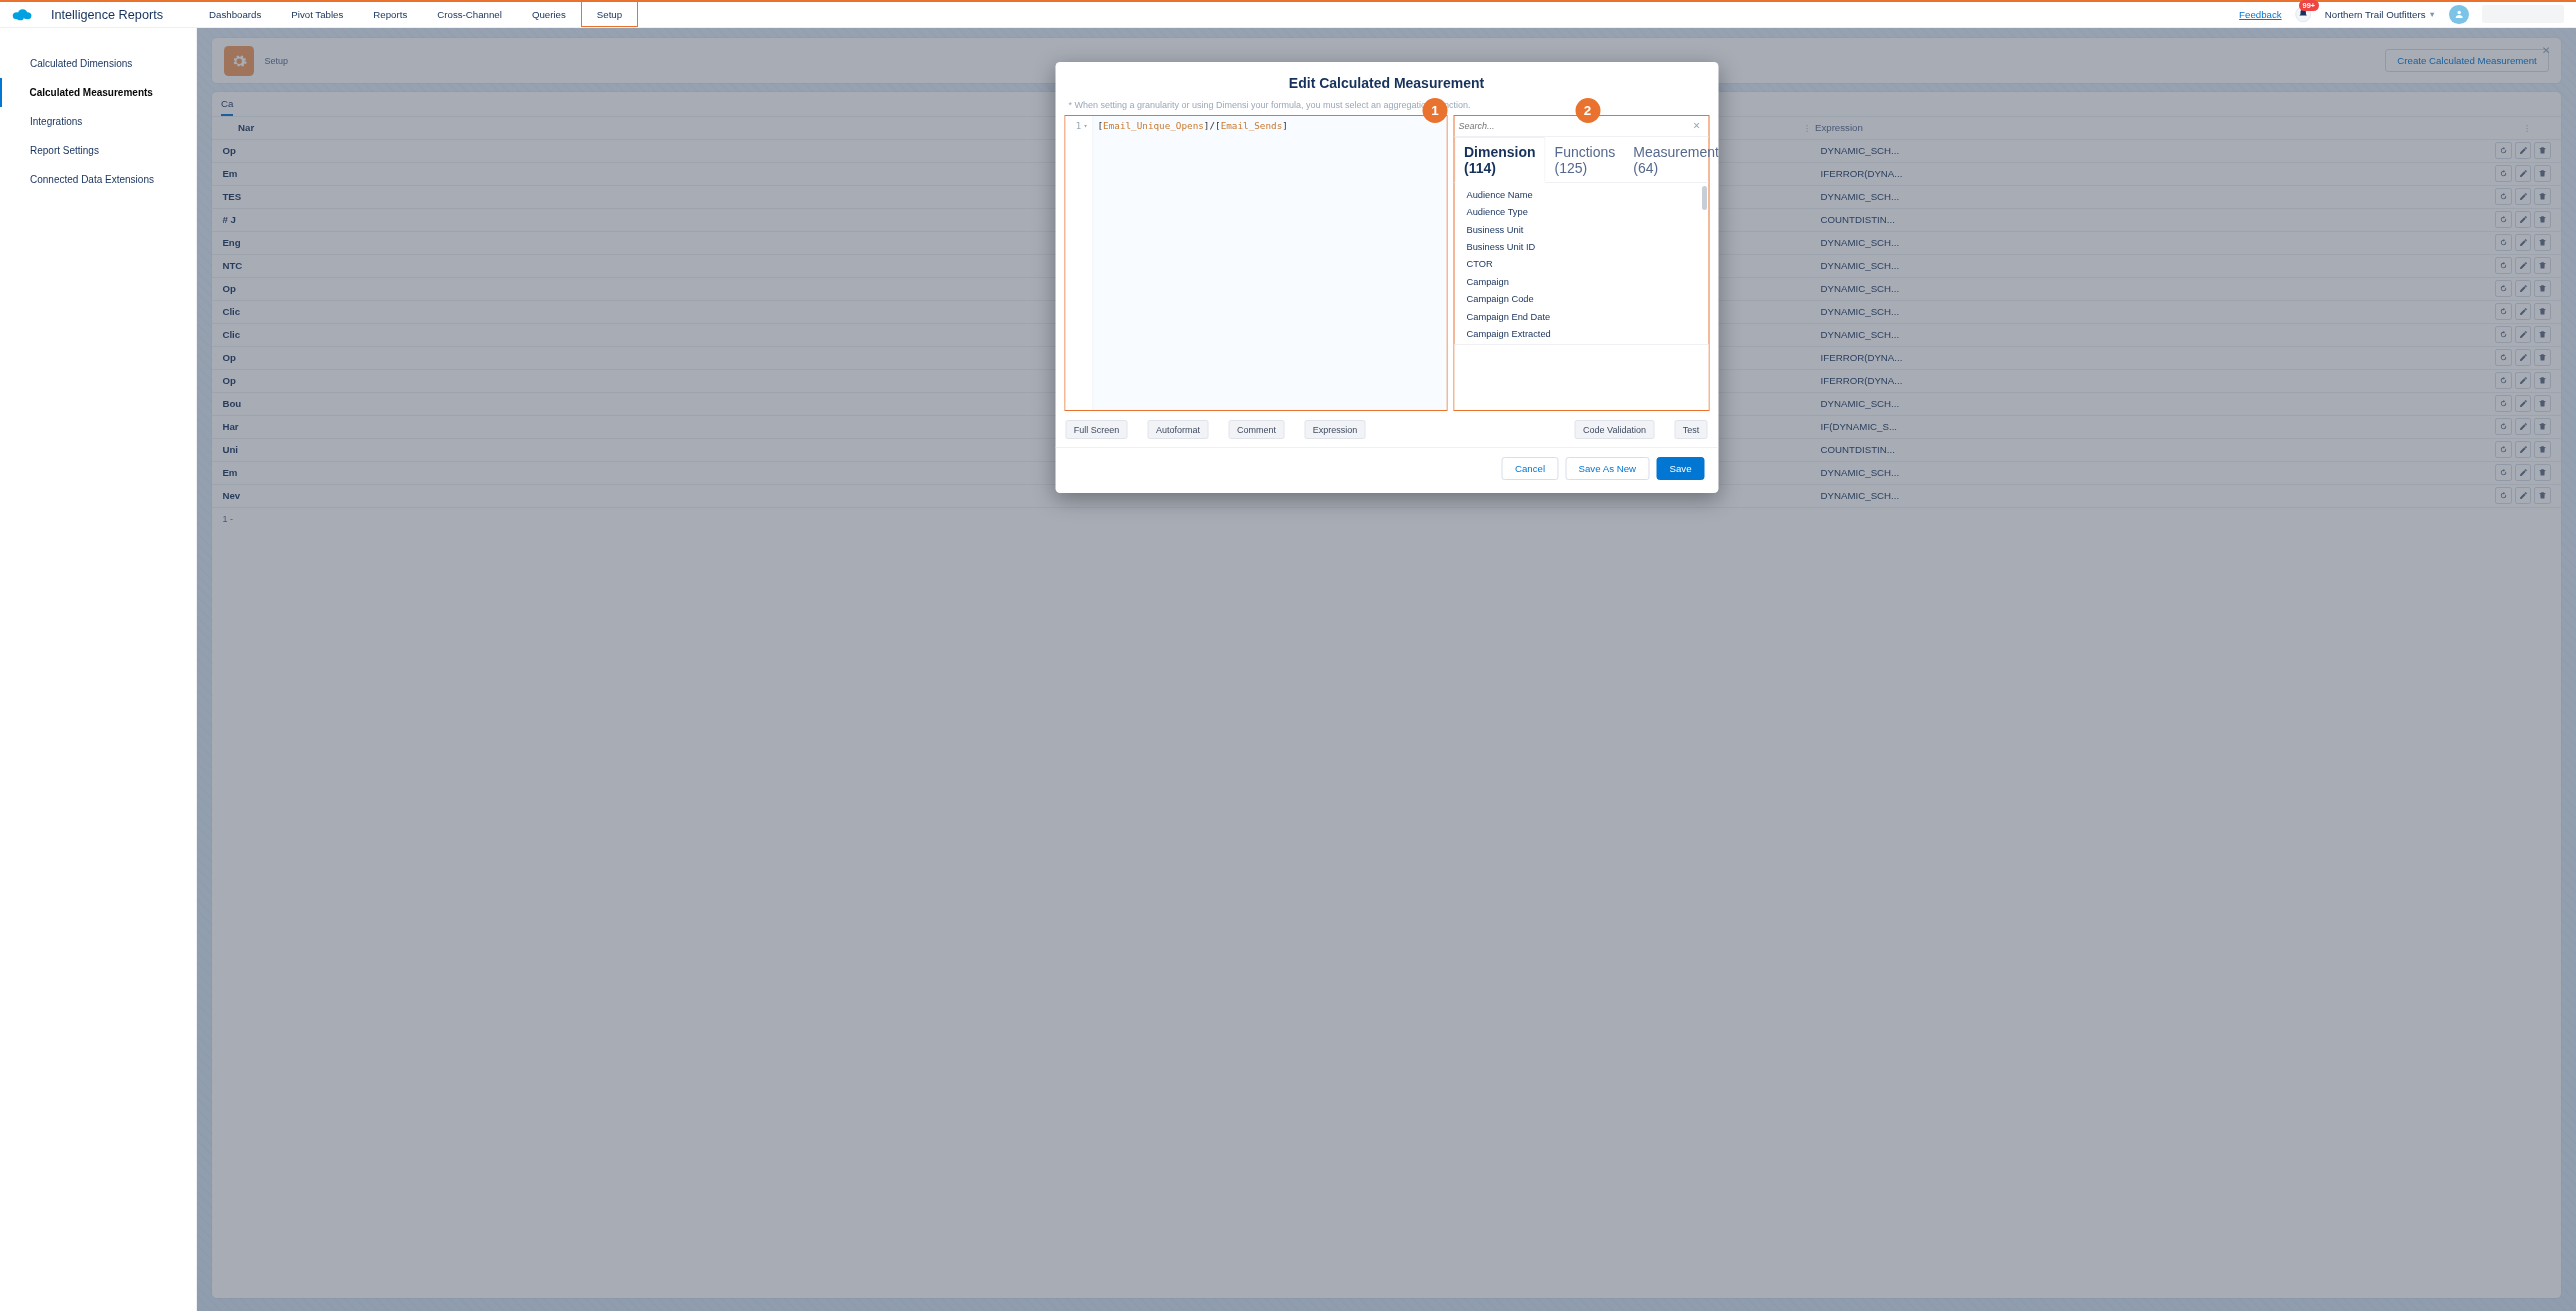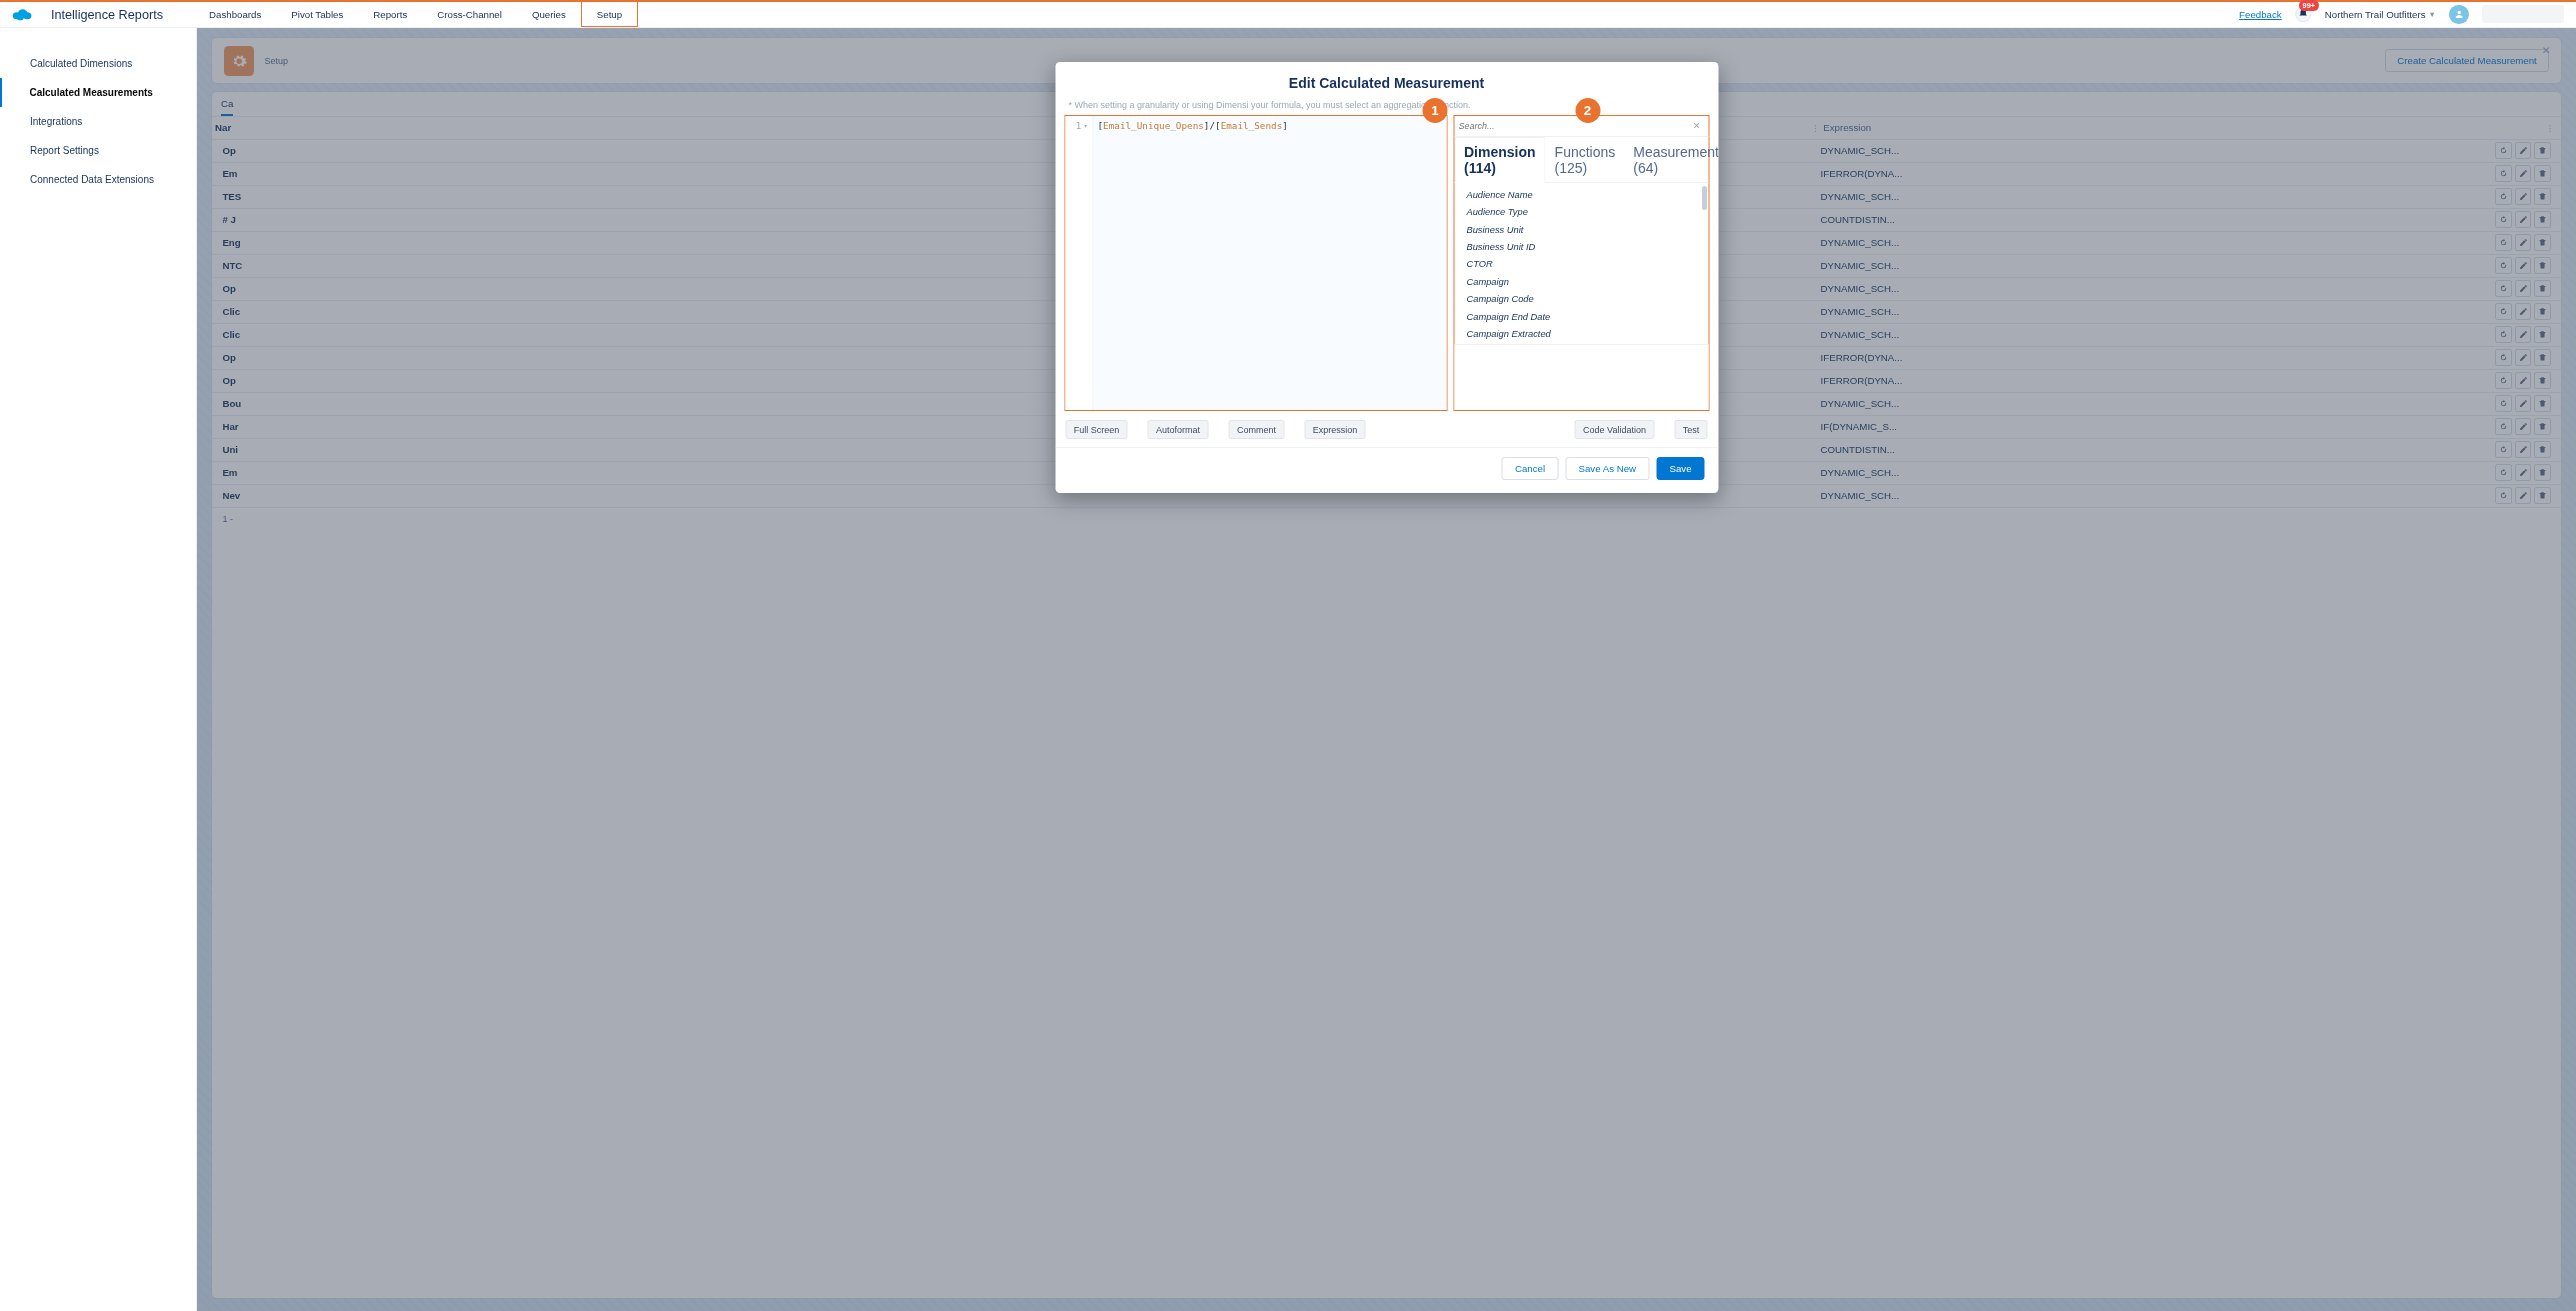--- a/index.html
+++ b/index.html
@@ -161,21 +161,21 @@
   }
   .bg-table-header, .bg-table-row {
     display: flex;
     align-items: center;
     border-bottom: 0.7px solid #eef0f3;
     font-size: 9.7px;
   }
   .bg-table-header {
     color: #54698d;
     height: 24px;
-    padding: 0 3px;
+    padding: 0 26px;
     border-top: 0.7px solid #eef0f3;
   }
   .bg-table-row { height: 23px; padding: 0 10.4px; }
   .col-name { width: 68%; font-weight: 600; color: #16325c; overflow: hidden; white-space: nowrap; text-overflow: ellipsis; }
   .col-expr { flex: 1; overflow: hidden; white-space: nowrap; text-overflow: ellipsis; padding-right: 6px; }
   .row-icons { display: flex; align-items: center; gap: 3px; }
   .row-icon-btn {
     width: 16.4px; height: 16.4px; border: 0.7px solid #d8dde6;
     border-radius: 2.2px; background: #fff;
     display: flex; align-items: center; justify-content: center;
@@ -287,21 +287,20 @@
     color: #16325c;
     font-weight: 600;
     border-radius: 2.2px 2.2px 0 0;
   }
 
   .picker-list {
     flex: 1;
     overflow-y: auto;
     padding: 3px 0;
     position: relative;
-    font-style: italic;
   }
   .picker-item {
     padding: 3.7px 12px;
     font-size: 9.3px;
     color: #16325c;
     cursor: pointer;
   }
   .picker-scroll-thumb {
     position: absolute; top: 3px; right: 1.5px;
     width: 5.2px; height: 24px;

